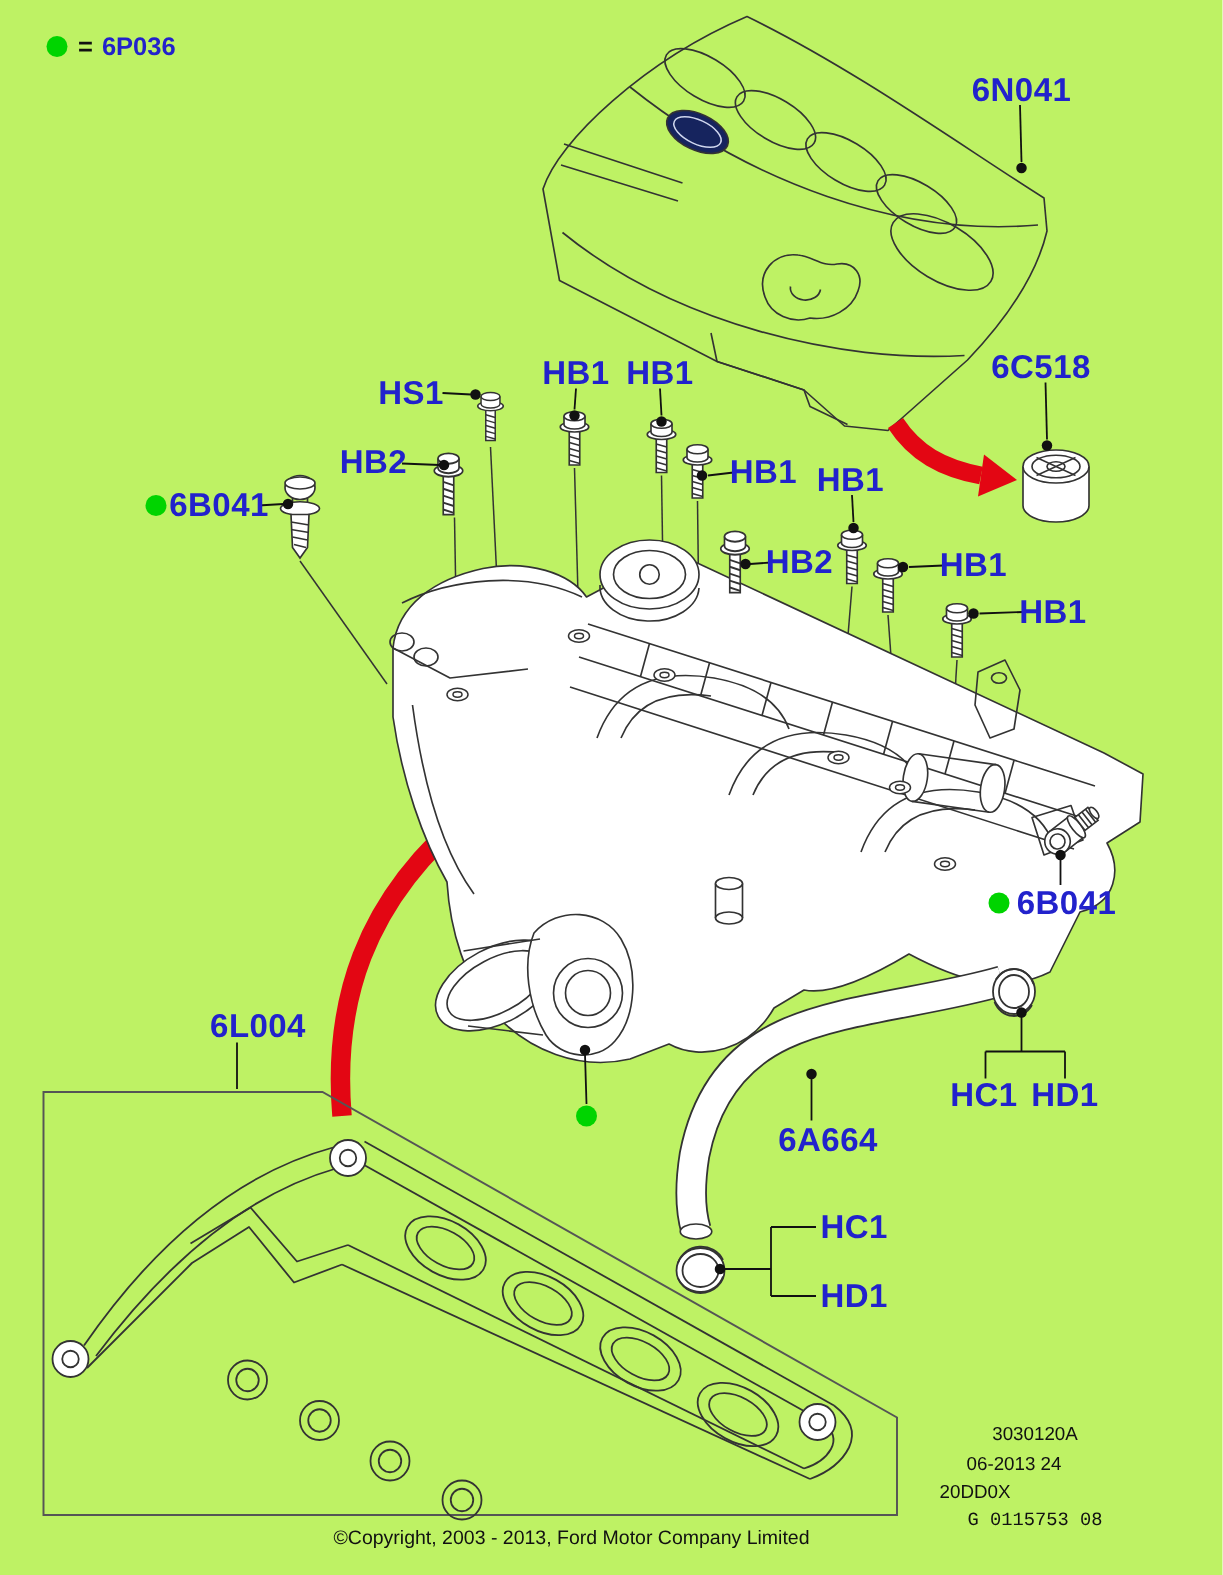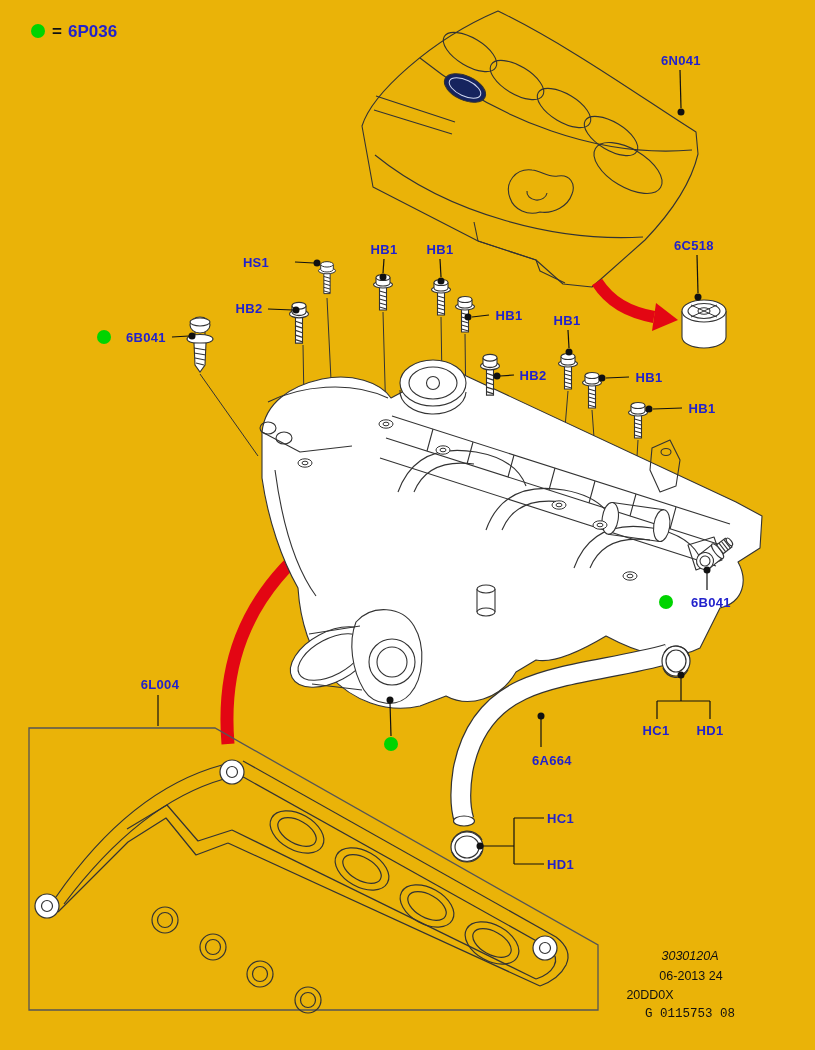--- a/index.html
+++ b/index.html
@@ -1,19 +1,19 @@
 <!DOCTYPE html>
 <html><head>
 <meta charset="utf-8">
 <style>
   html,body{margin:0;padding:0;background:#fff;}
-  .stage{position:relative;width:815px;height:1050px;background:#eab308;overflow:hidden;
+  .stage{position:relative;width:815px;height:1050px;background:#bef264;overflow:hidden;
          font-family:"Liberation Sans",sans-serif;}
   svg.art{position:absolute;left:0;top:0;}
-  .plabel{position:absolute;transform:translate(-50%,-50%);font-weight:bold;font-size:13px;
+  .plabel{position:absolute;transform:translate(-50%,-50%);font-weight:bold;font-size:22px;
           color:#2222cc;white-space:nowrap;letter-spacing:.3px;line-height:1;}
   .plabel.left-anchor{transform:translate(0,-50%);}
   .gdot{position:absolute;width:14px;height:14px;border-radius:50%;background:#00d400;
         transform:translate(-50%,-50%);}
   .legend{position:absolute;left:52px;top:31px;transform:translate(0,-50%);font-weight:bold;
           font-size:17px;white-space:nowrap;line-height:1;}
   .legend .eq{color:#111;margin-right:6px;}
   .legend .pn{color:#2222cc;}
   .ref{position:absolute;transform:translate(-50%,-50%);font-size:12.5px;color:#111;
        white-space:nowrap;line-height:1;}
@@ -281,36 +281,37 @@
 <div class="legend">
   <span class="eq">=</span><span class="pn">6P036</span>
 </div>
 
 <div class="gdot" style="left:104px;top:337px;"></div>
 <div class="gdot" style="left:666px;top:602px;"></div>
 <div class="gdot" style="left:391px;top:744px;"></div>
 
 <div class="plabel" style="left:681px;top:60px;">6N041</div>
 <div class="plabel" style="left:694px;top:245px;">6C518</div>
-<div class="plabel" style="left:256px;top:262px;">HS1</div>
+<div class="plabel" style="left:274px;top:262px;">HS1</div>
 <div class="plabel" style="left:384px;top:249px;">HB1</div>
 <div class="plabel" style="left:440px;top:249px;">HB1</div>
 <div class="plabel" style="left:249px;top:308px;">HB2</div>
 <div class="plabel" style="left:146px;top:337px;">6B041</div>
 <div class="plabel" style="left:509px;top:315px;">HB1</div>
 <div class="plabel" style="left:567px;top:320px;">HB1</div>
 <div class="plabel" style="left:533px;top:375px;">HB2</div>
 <div class="plabel" style="left:649px;top:377px;">HB1</div>
 <div class="plabel" style="left:702px;top:408px;">HB1</div>
 <div class="plabel" style="left:711px;top:602px;">6B041</div>
-<div class="plabel" style="left:160px;top:684px;">6L004</div>
+<div class="plabel" style="left:172px;top:684px;">6L004</div>
 <div class="plabel" style="left:552px;top:760px;">6A664</div>
 <div class="plabel" style="left:656px;top:730px;">HC1</div>
 <div class="plabel" style="left:710px;top:730px;">HD1</div>
 <div class="plabel left-anchor" style="left:547px;top:818px;">HC1</div>
 <div class="plabel left-anchor" style="left:547px;top:864px;">HD1</div>
 
-<div class="ref" style="left:690px;top:956px;font-style:italic;">3030120A</div>
-<div class="ref" style="left:691px;top:976px;">06-2013 24</div>
+<div class="ref" style="left:690px;top:956px;">3030120A</div>
+<div class="ref" style="left:676px;top:976px;">06-2013 24</div>
 <div class="ref" style="left:650px;top:995px;">20DD0X</div>
 <div class="ref" style="left:690px;top:1014px;font-family:Liberation Mono, monospace;">G 0115753 08</div>
+<div class="copy" style="left:381px;top:1025px;">©Copyright, 2003 - 2013, Ford Motor Company Limited</div>
 
 </div>
 
 </body></html>

